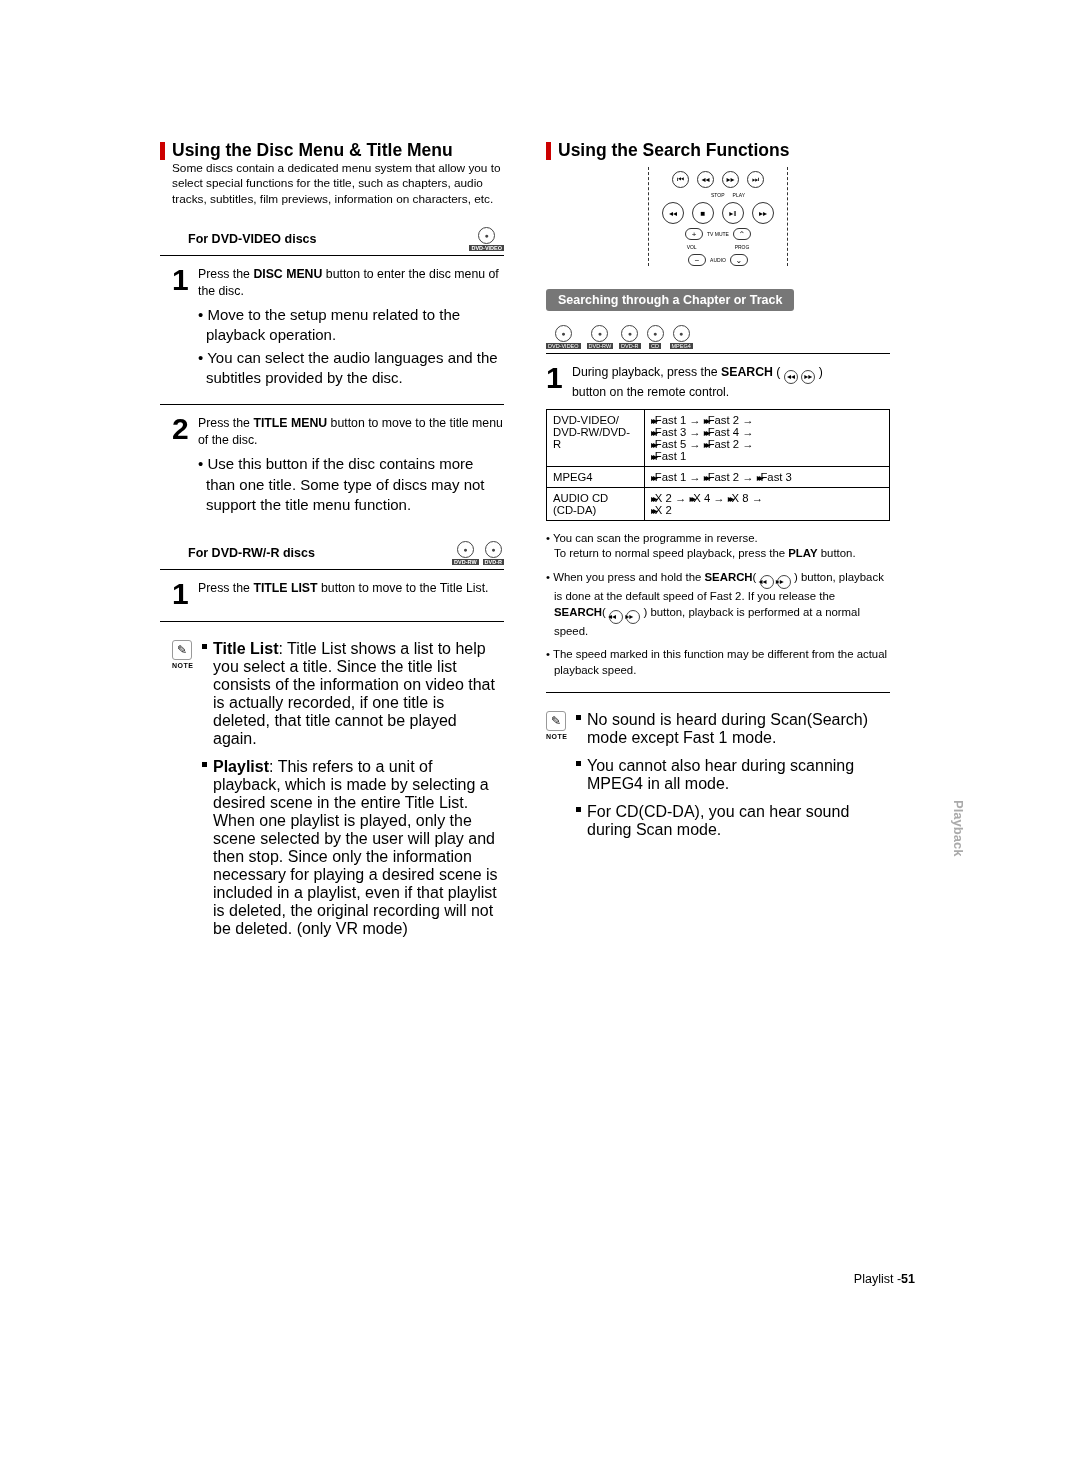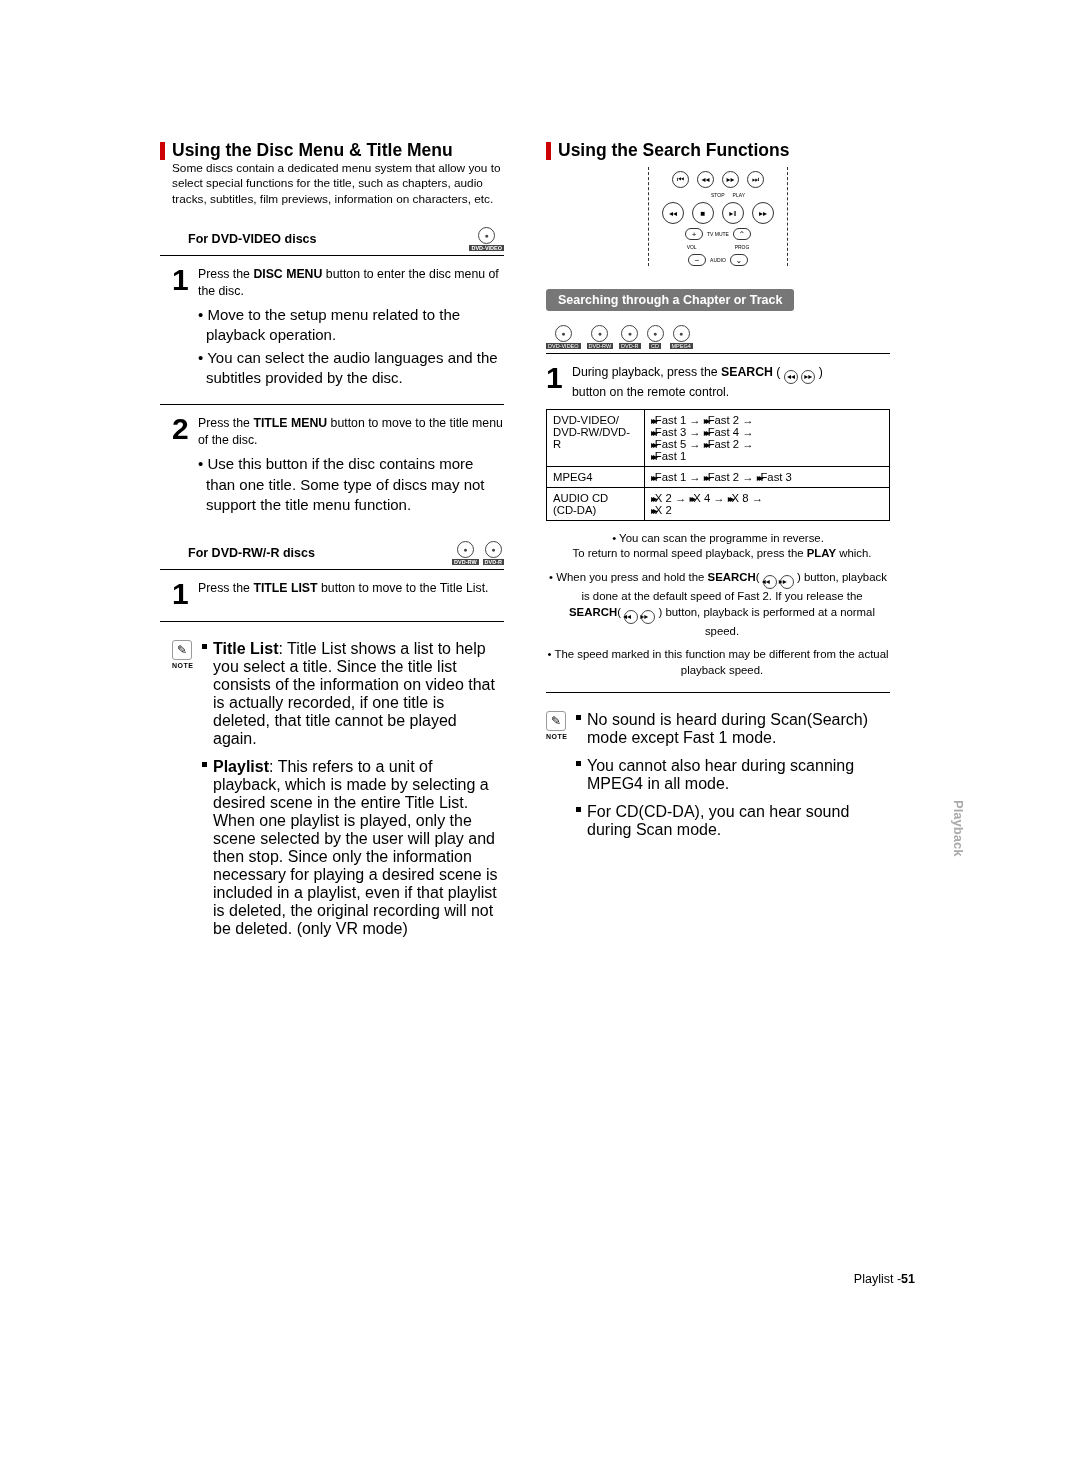--- a/index.html
+++ b/index.html
@@ -63,21 +63,21 @@
   .remote-row{display:flex;justify-content:center;gap:8px;margin-bottom:4px;}
   .rb{width:17px;height:17px;border:1.2px solid #333;border-radius:50%;display:flex;align-items:center;justify-content:center;font-size:8px;}
   .rb.big{width:22px;height:22px;border-width:1.8px;}
   .rlbl{font-size:5px;}
   .rpill{border:1.2px solid #333;border-radius:9px;width:18px;height:12px;display:flex;align-items:center;justify-content:center;font-size:8px;}
   .speed-table{border-collapse:collapse;width:100%;margin:8px 0 10px;font-size:11.3px;}
   .speed-table td{border:0.7px solid #000;padding:4px 6px;vertical-align:top;}
   .speed-table td:first-child{width:98px;}
   .ff::before{content:"▸▸ ";letter-spacing:-3px;font-size:10px;}
   .arr::after{content:" →";}
-  .bul2{font-size:11.4px;line-height:1.35;margin-left:0;text-align:center;}
+  .bul2{font-size:11.4px;line-height:1.35;margin-left:0;}
   .bul2 li{list-style:none;margin-bottom:8px;text-indent:-8px;padding-left:8px;}
   .bul2 li::before{content:"• ";}
   .footer{ position:absolute; right:165px; top:1272px; font-size:12.5px;}
   .sidetab{ position:absolute; right:114px; top:800px; writing-mode:vertical-rl; font-weight:bold; color:#aaa; font-size:13px;}
   .icn-c{display:inline-flex;width:14px;height:14px;border:1.2px solid #444;border-radius:50%;align-items:center;justify-content:center;font-size:8px;vertical-align:-3px;}
 </style>
 </head>
 <body>
 
 <div class="page">
@@ -259,21 +259,21 @@
 (CD-DA)</span></td>
       <td>
         <span class="ff arr">X 2</span> <span class="ff arr">X 4</span> <span class="ff arr">X 8</span><br>
         <span class="ff">X 2</span>
       </td>
     </tr>
   </tbody>
         </table>
 
   <ul class="bul2">
-    <li><span>You can scan the programme in reverse.</span><br><span>To return to normal speed playback, press the </span><b>PLAY</b><span> which.</span></li>
+    <li><span>You can scan the programme in reverse.</span><br><span>To return to normal speed playback, press the </span><b>PLAY</b><span> button.</span></li>
     <li><span>When you press and hold the </span><b>SEARCH</b>( <span class="icn-c">◂◂</span> <span class="icn-c">▸▸</span> ) <span>button, playback is done at the default speed of Fast 2. If you release the </span><b>SEARCH</b>( <span class="icn-c">◂◂</span> <span class="icn-c">▸▸</span> )<span> button, playback is performed at a normal speed.</span></li>
     <li>The speed marked in this function may be different from the actual playback speed.</li>
   </ul>
   <hr class="hr" style="margin-top:14px">
 
   <div class="notebox" style="margin-left:0">
     <div class="noteicon">
       <div class="sq">✎</div>
       <div class="nt">NOTE</div>
     </div>

